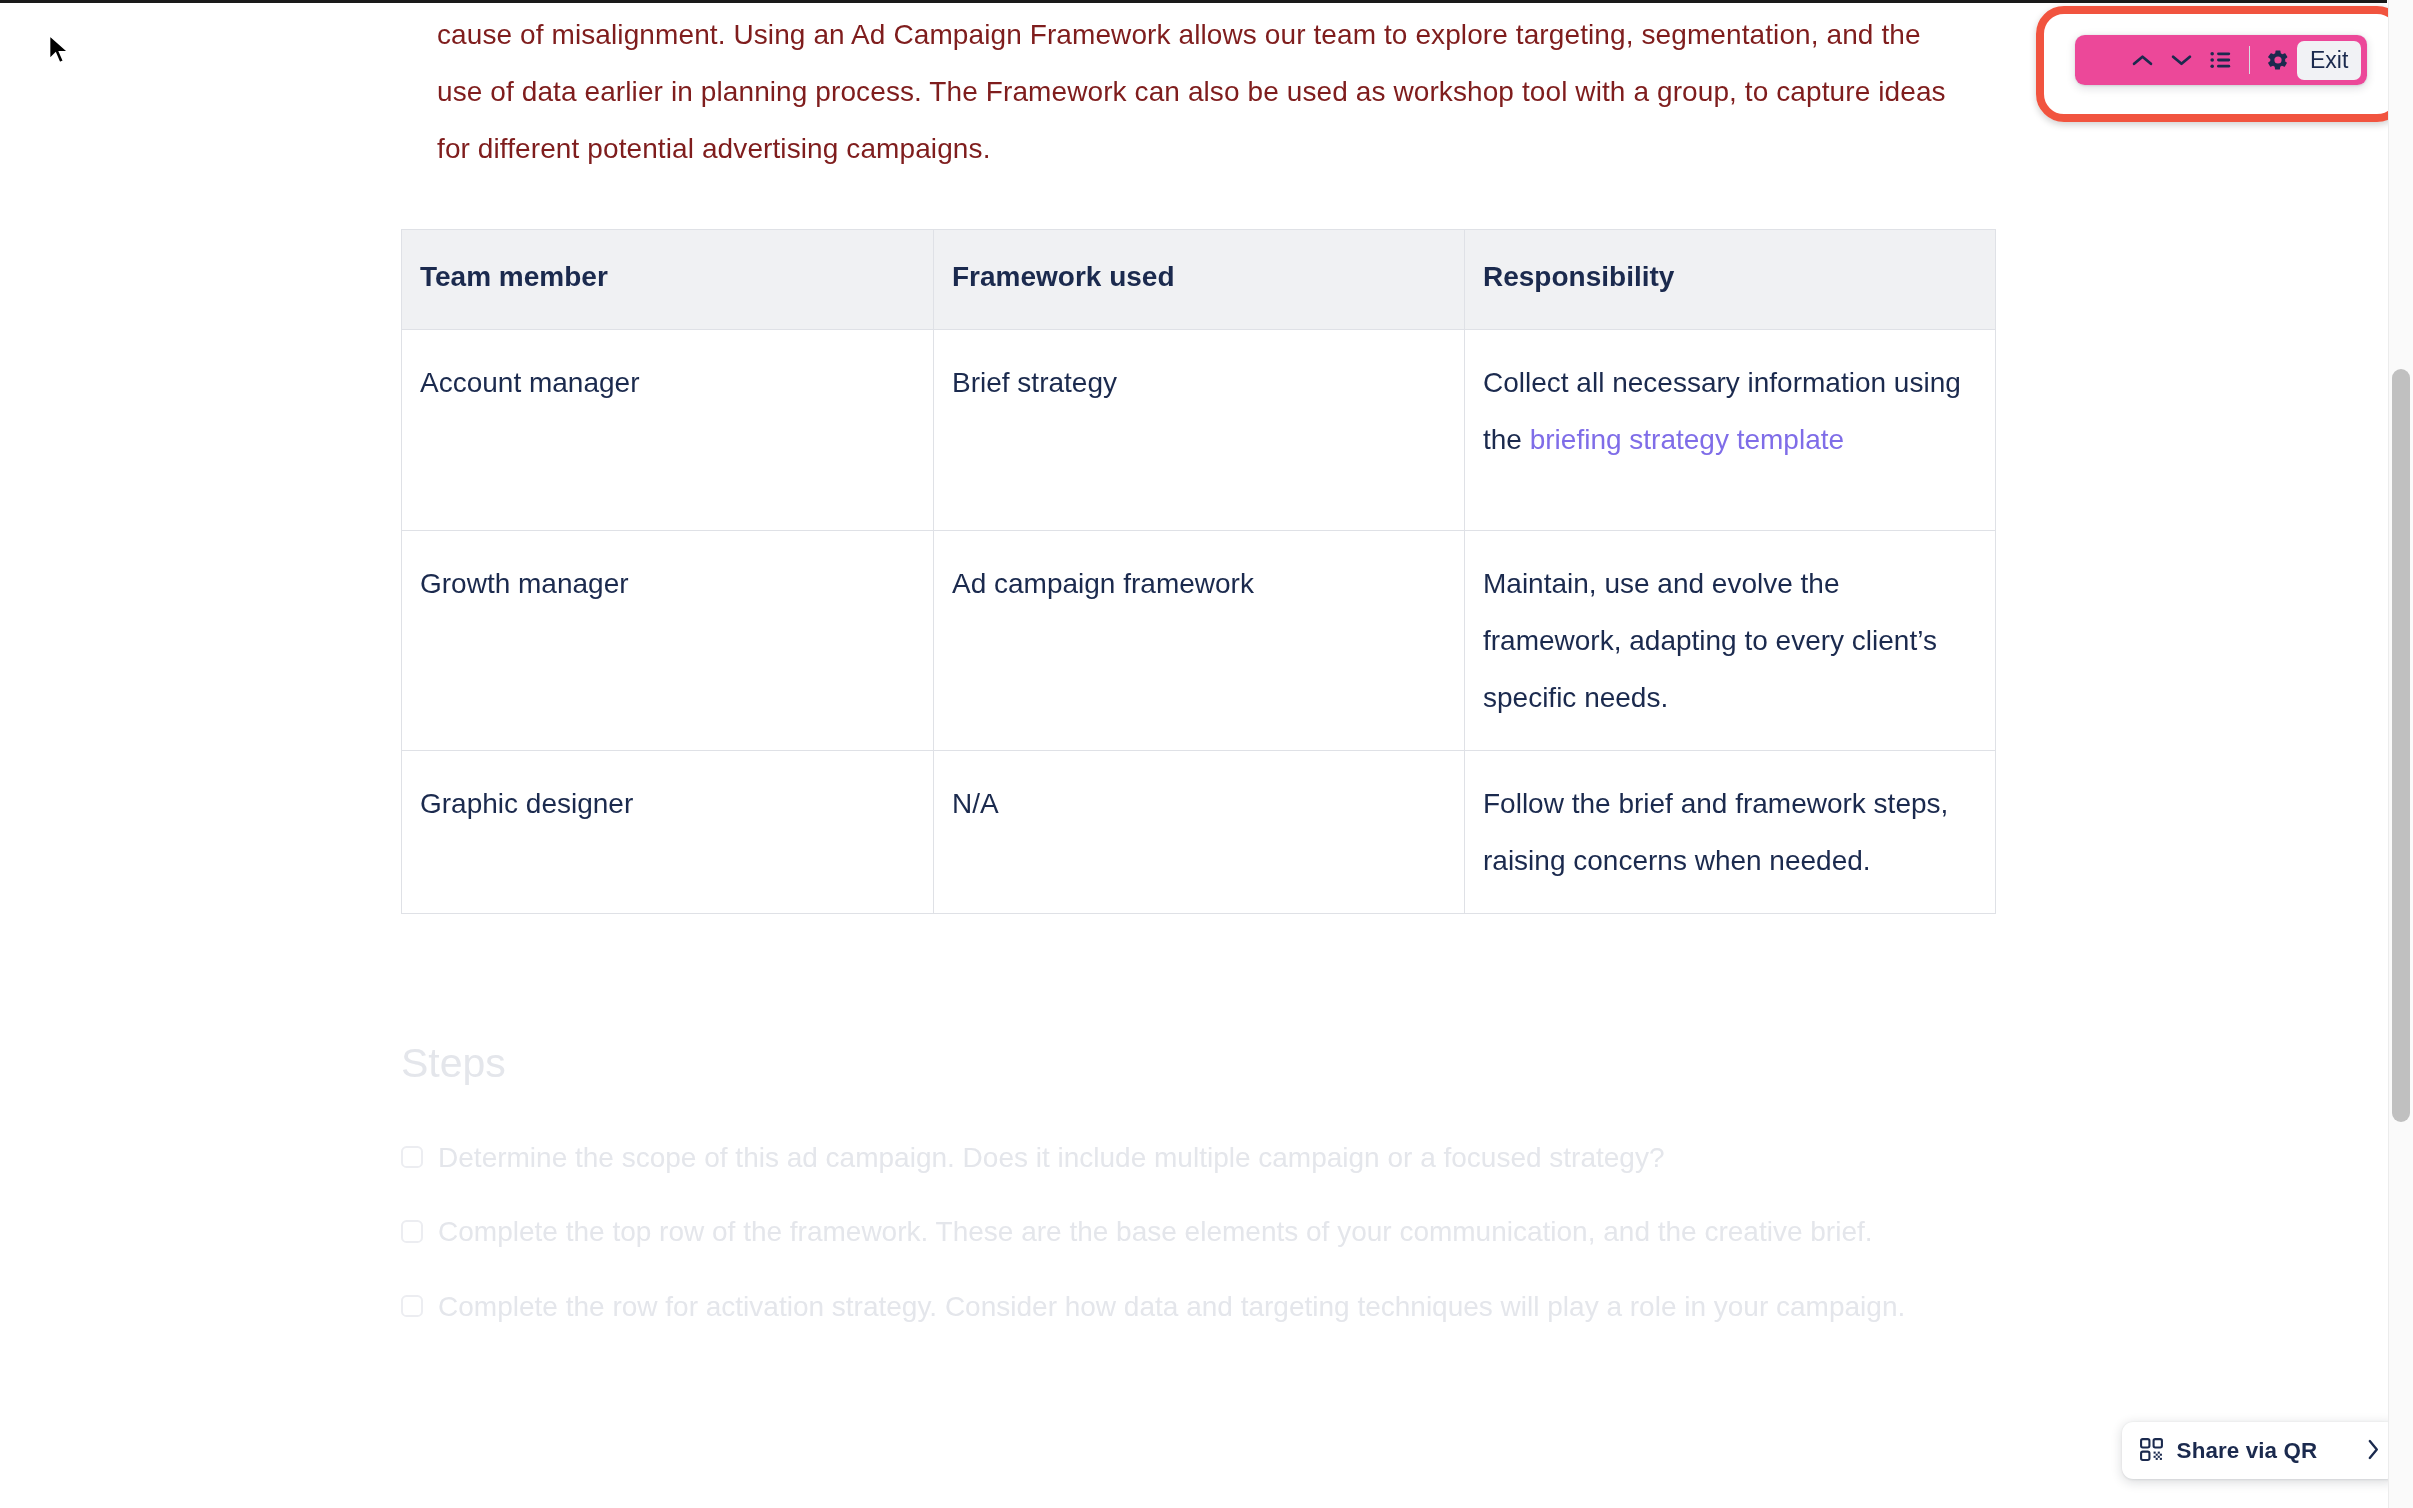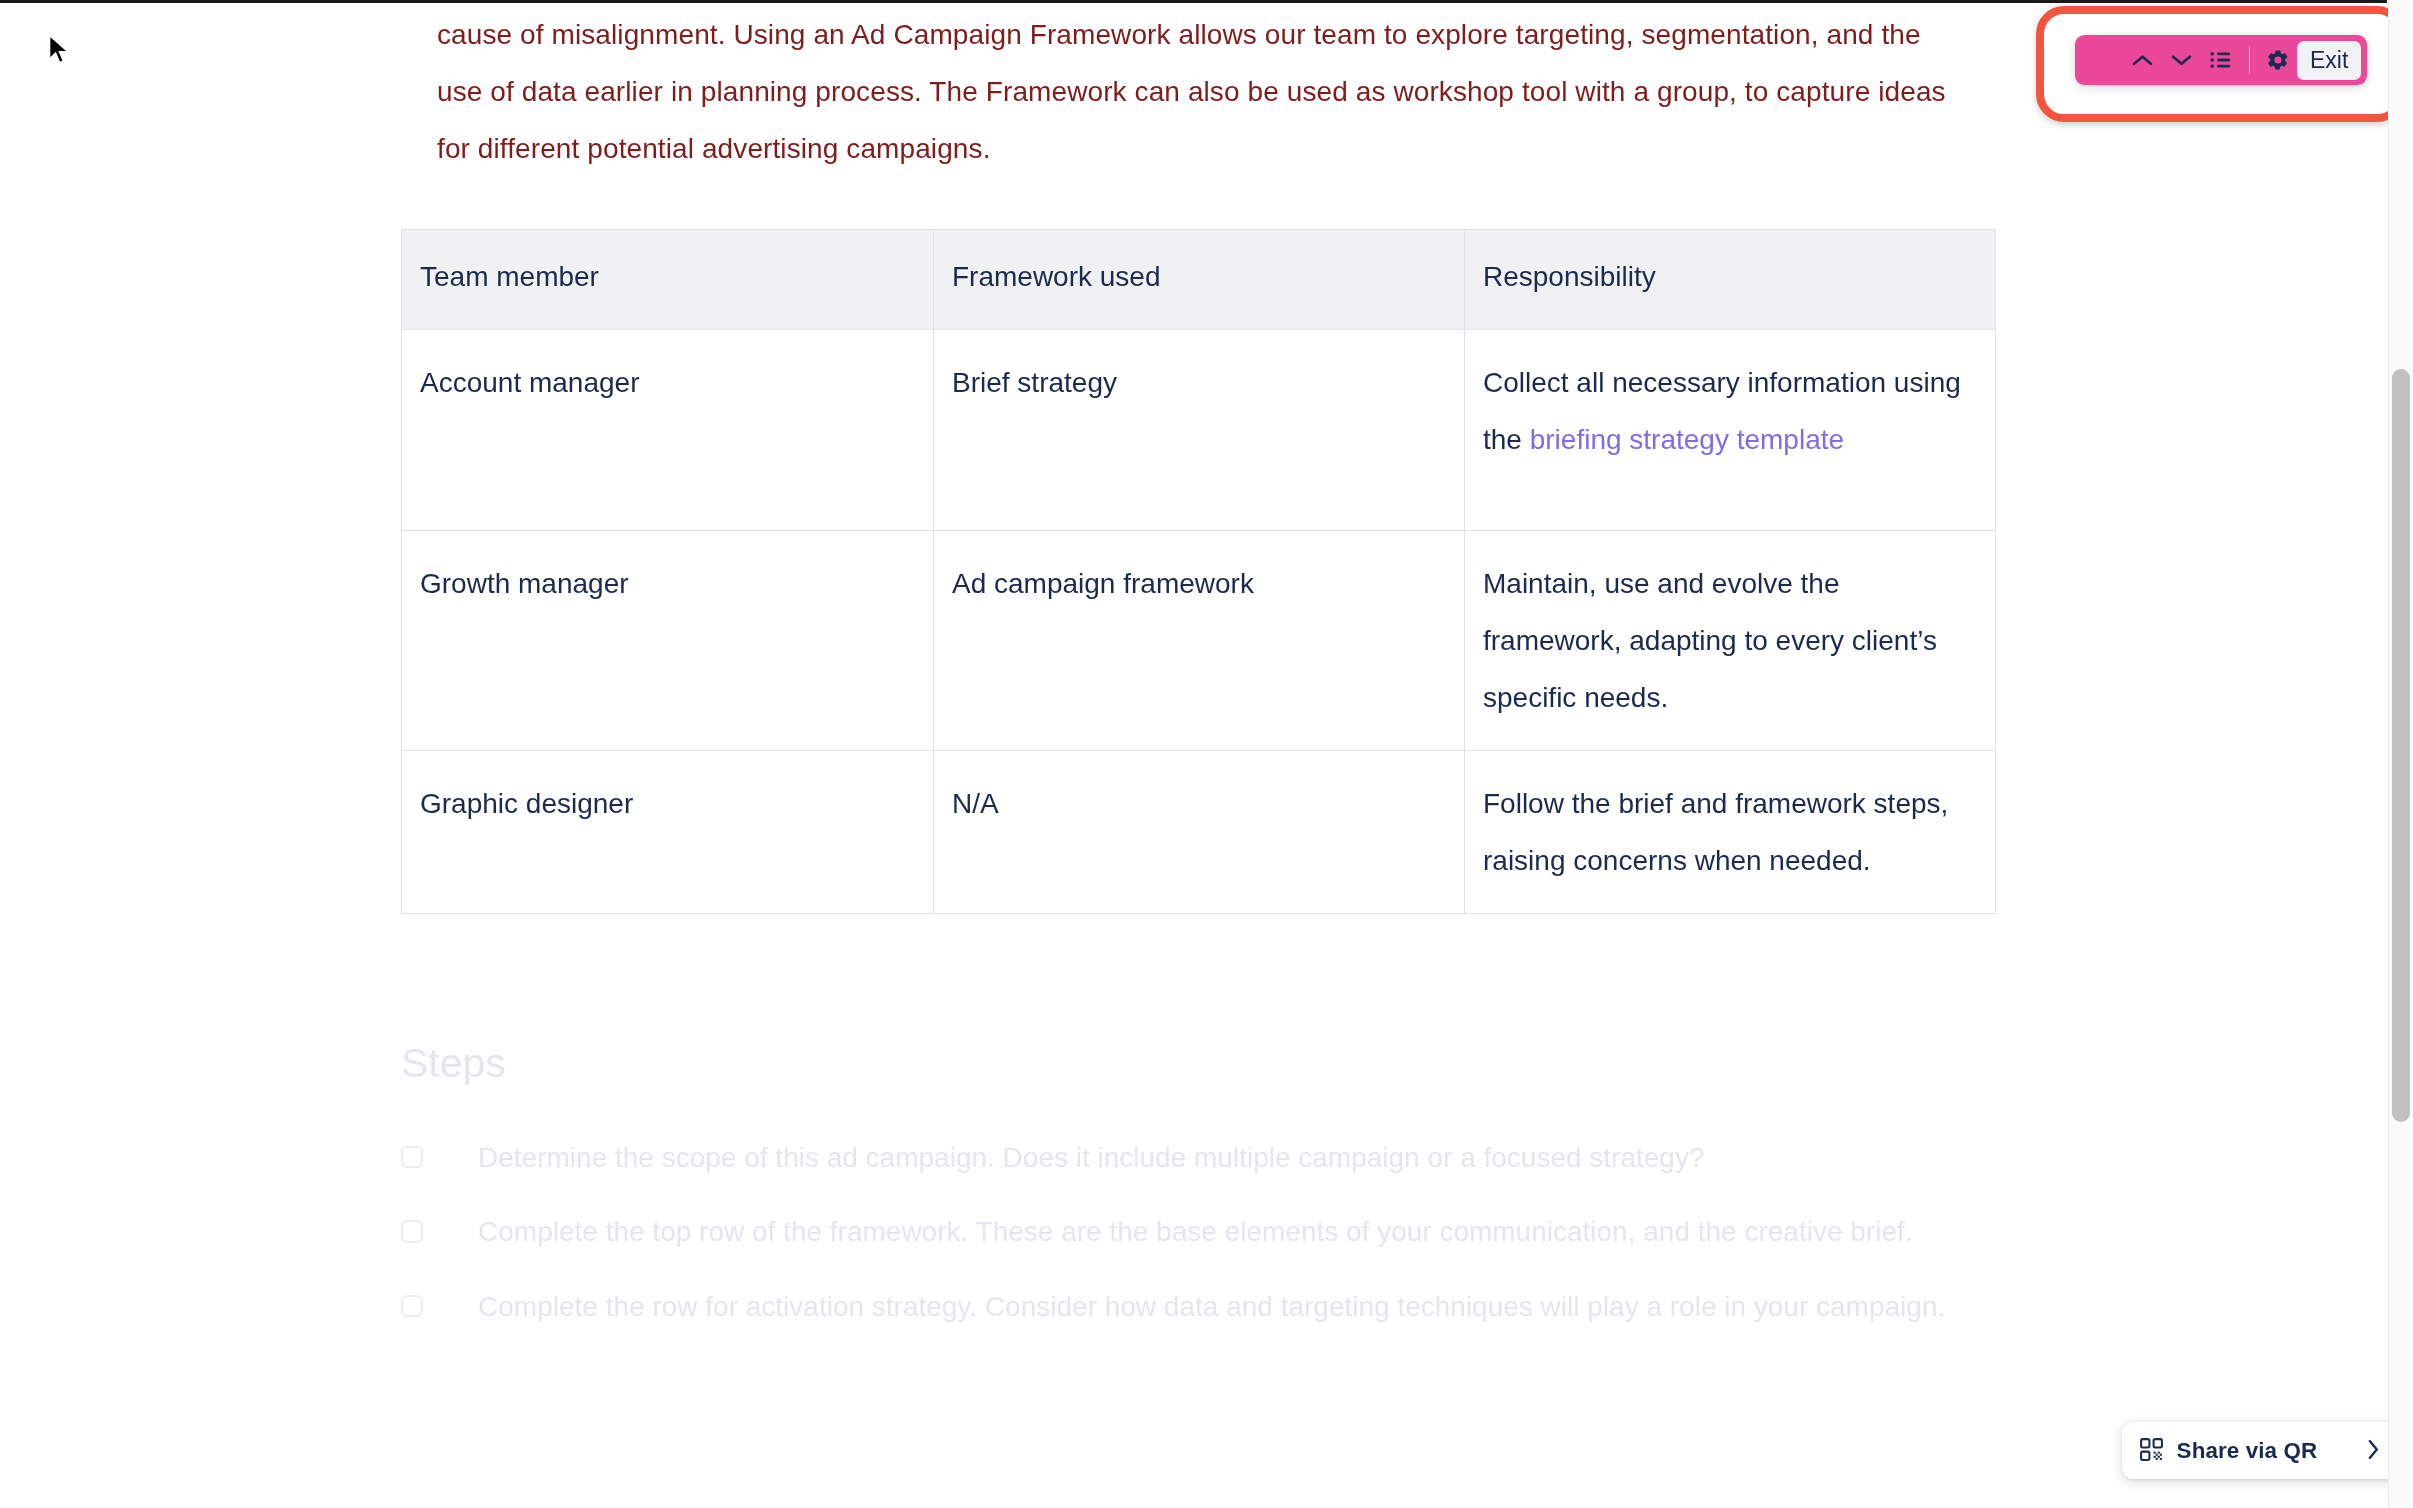--- a/index.html
+++ b/index.html
@@ -47,21 +47,21 @@
     vertical-align: top;
     text-align: left;
     padding: 24px 18px 24px 18px;
     font-size: 28px;
     line-height: 57px;
     color: #1b2a4e;
     font-weight: 400;
   }
   .doc-table th {
     background: #f0f1f3;
-    font-weight: normal;
+    font-weight: bold;
     height: 99px;
     padding-top: 18px;
   }
   .col-1 { width: 532px; }
   .col-2 { width: 531px; }
   .col-3 { width: 531px; }
 
   .row-1 td { height: 201px; }
   .row-2 td { height: 189px; }
   .row-3 td { height: 152px; }
@@ -85,21 +85,20 @@
   .steps-list {
     position: absolute;
     left: 401px;
     top: 1125px;
     width: 1595px;
   }
   .step-item {
     display: flex;
     align-items: flex-start;
     margin-bottom: 8.4px;
-    gap: 40px;
   }
   .step-checkbox {
     flex: 0 0 auto;
     width: 22.4px;
     height: 22.4px;
     margin-top: 21px;
     margin-right: 14.7px;
     border: 2.1px solid #ecedf1;
     border-radius: 5.6px;
     background: #ffffff;

